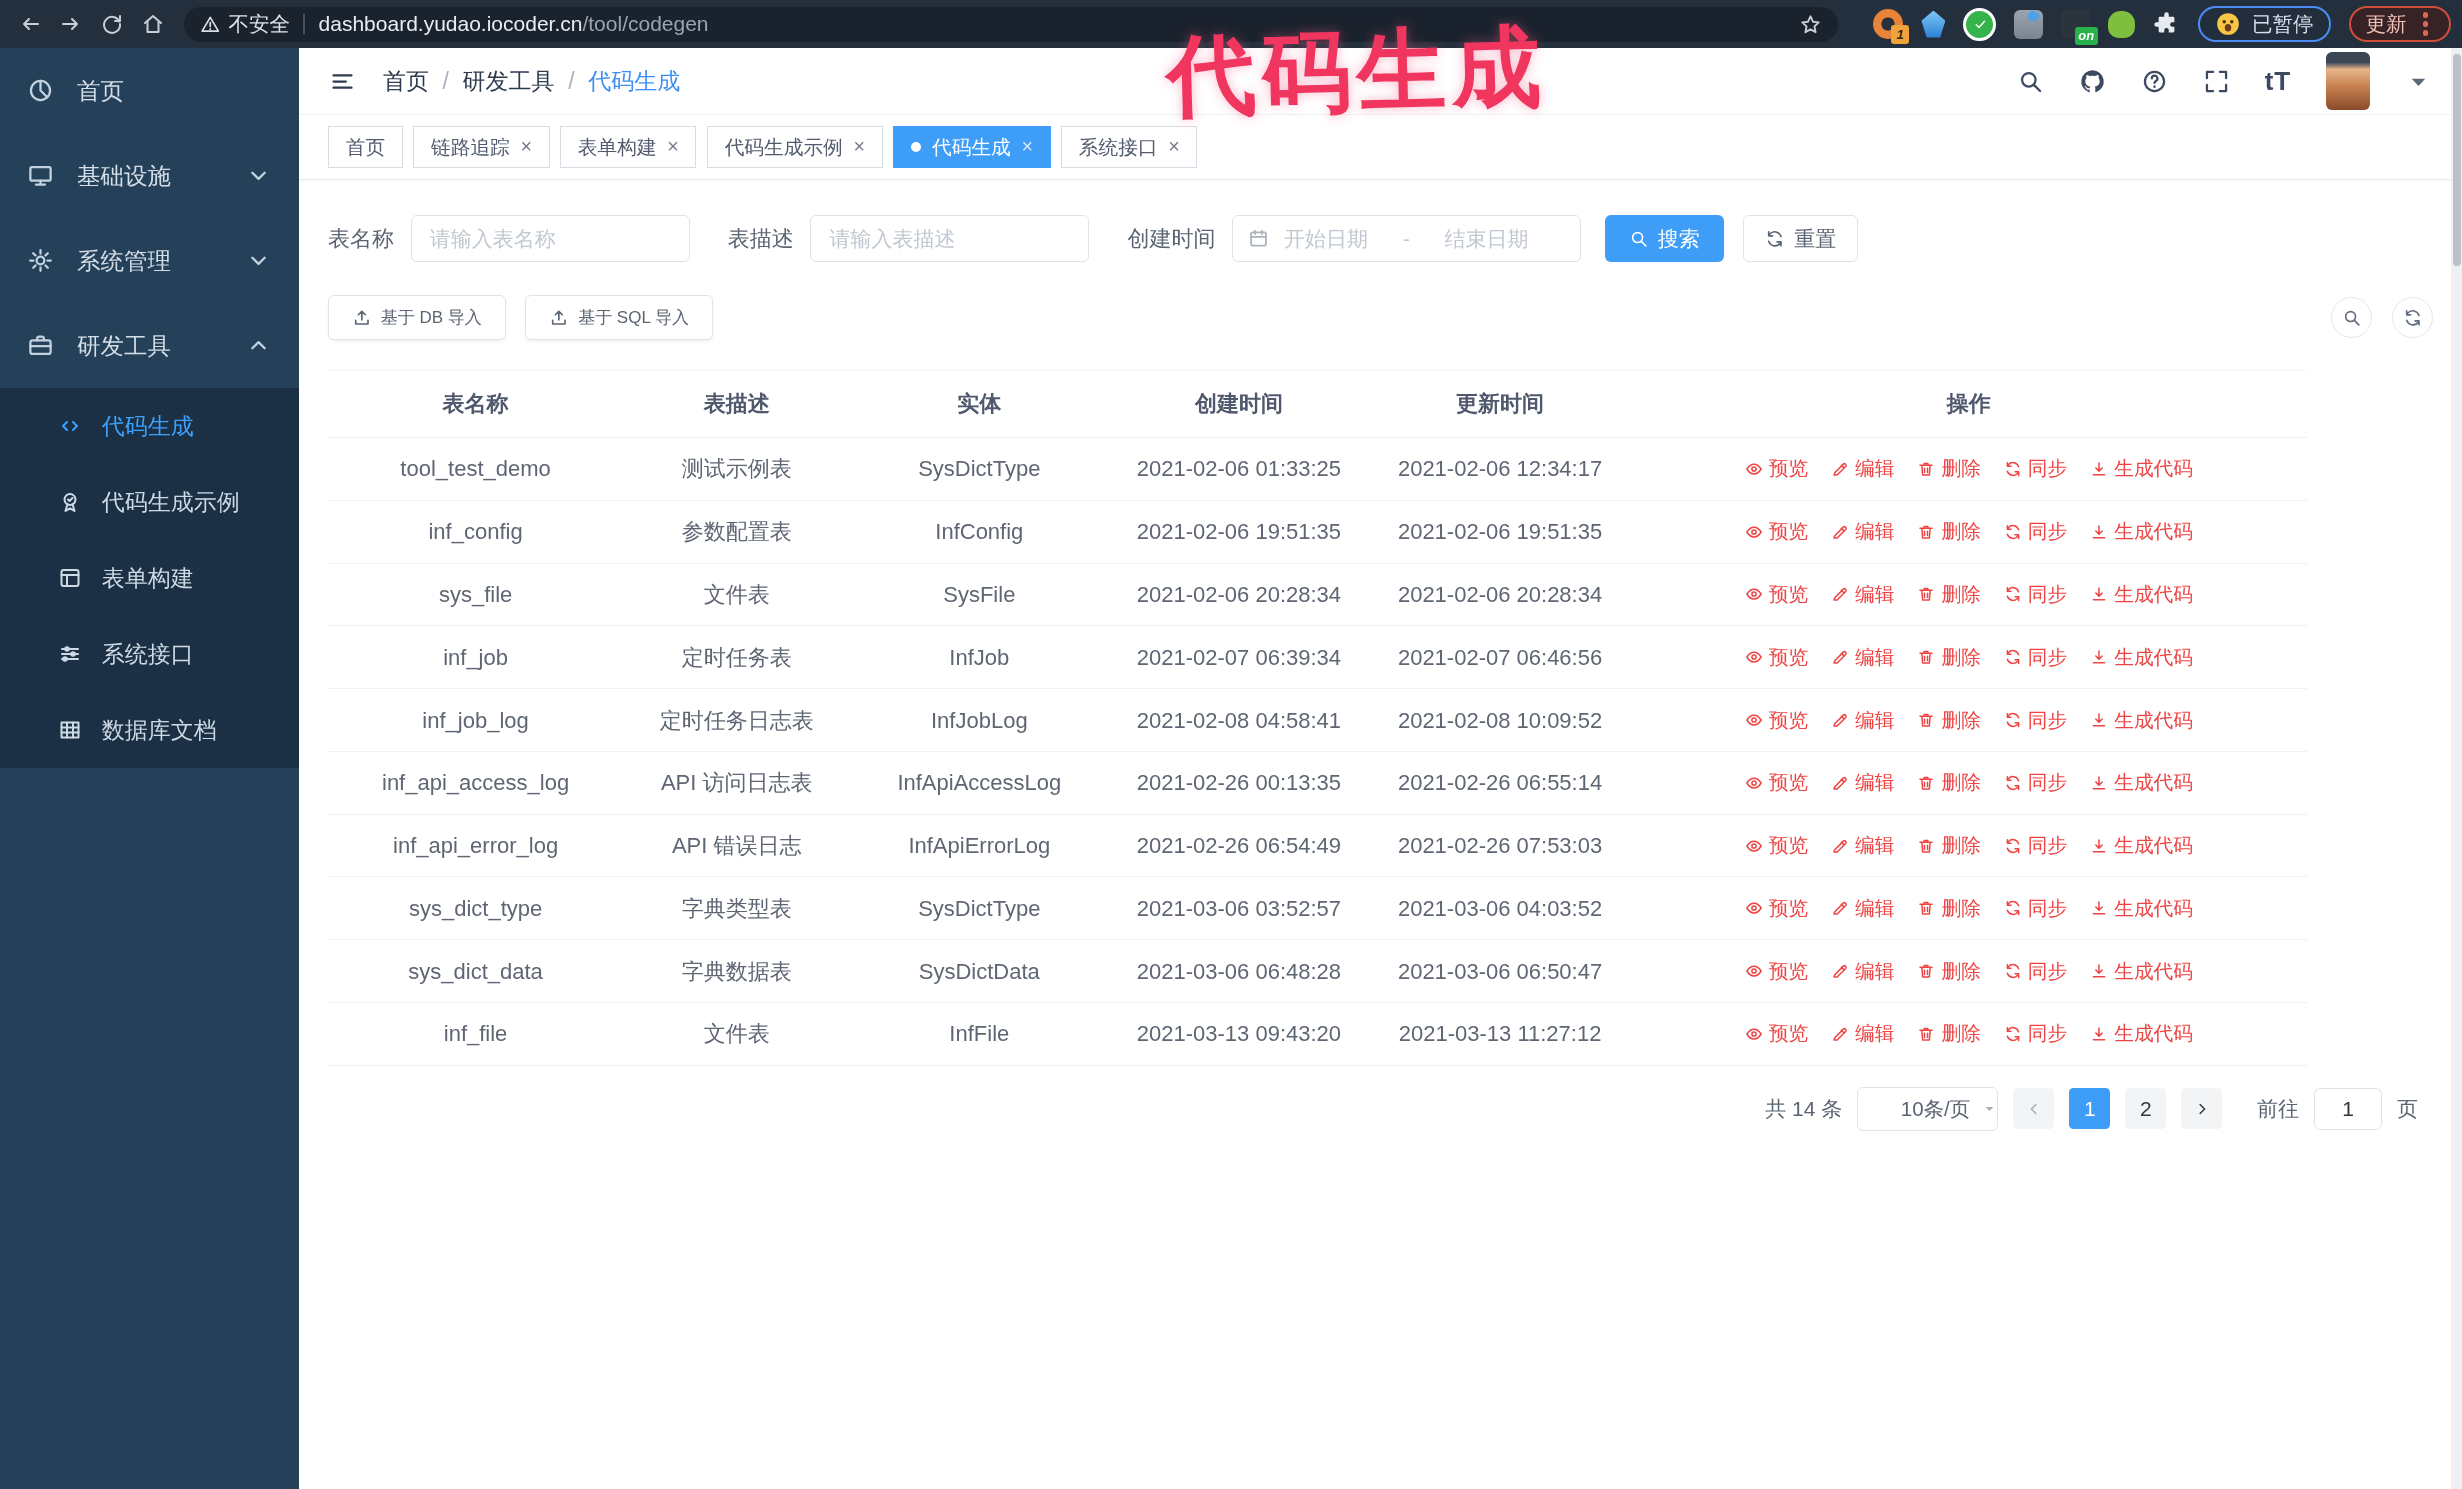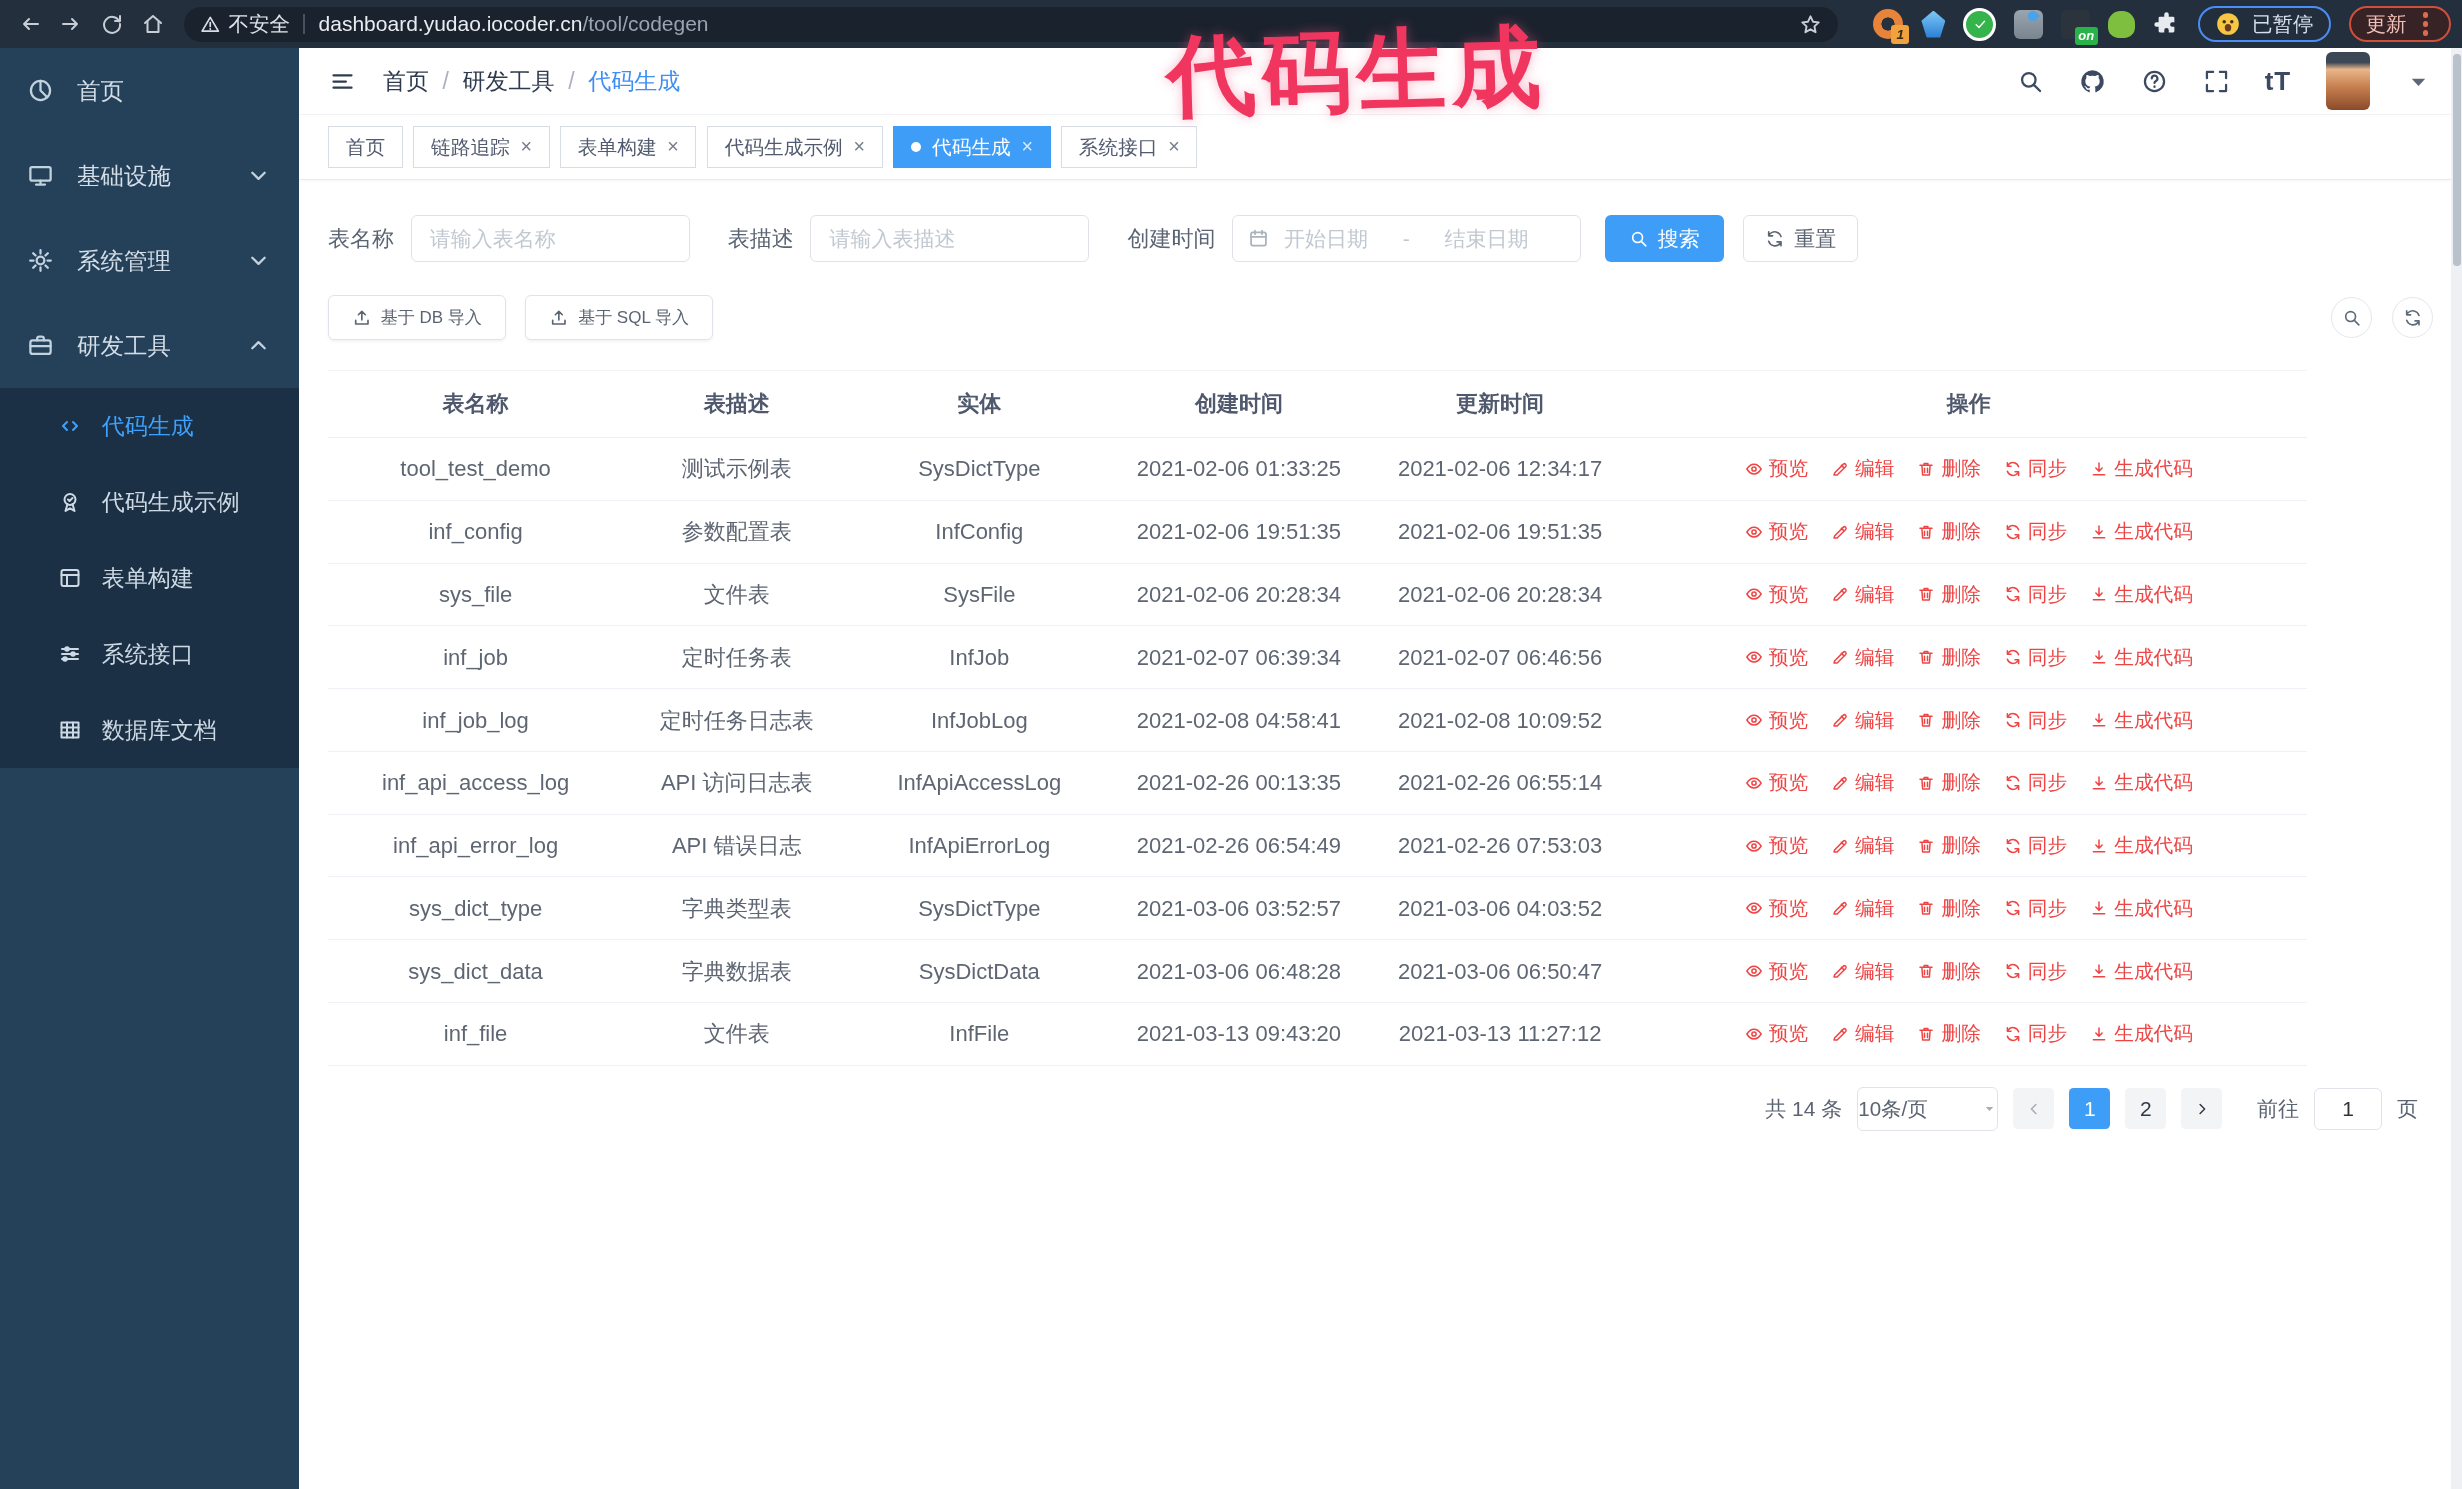--- a/index.html
+++ b/index.html
@@ -86,21 +86,21 @@
 
   table.grid{width:1979px;margin-top:30px;border-collapse:collapse;table-layout:fixed;}
   .grid th{font-size:22px;font-weight:bold;color:#4f586c;padding:18px 6px;border-top:1.5px solid #f2f4f7;border-bottom:1.5px solid #eceff4;text-align:center;}
   .grid td{font-size:22px;color:#5f6673;text-align:center;padding:14.4px 6px;border-bottom:1.5px solid #eef1f5;vertical-align:middle;line-height:33px;}
   .date-wrap{display:inline-block;max-width:236px;word-break:break-all;}
   .row-actions{display:flex;justify-content:center;gap:23px;white-space:nowrap;}
   .action-link{color:#ef4444;font-size:19.7px;display:inline-flex;align-items:center;gap:6px;text-decoration:none;cursor:pointer;}
   .action-link .ic{font-size:18px;}
 
   .pagination{display:flex;align-items:center;justify-content:flex-end;gap:15px;margin:21px 15px 0 0;font-size:21px;color:#5b6472;padding-bottom:15px;}
-  .psize{width:141px;height:44px;border:1.5px solid #e0e4ea;border-radius:6px;display:flex;align-items:center;justify-content:space-between;gap:12px;font-size:20.5px;cursor:pointer;}
+  .psize{width:141px;height:44px;border:1.5px solid #e0e4ea;border-radius:6px;display:flex;align-items:center;justify-content:flex-end;gap:12px;font-size:20.5px;cursor:pointer;}
   .psize .ic{font-size:15px;color:#a6adb8;}
   .pg-btn{min-width:41px;height:41px;background:#f3f4f6;border-radius:4.5px;display:flex;align-items:center;justify-content:center;font-size:21px;color:#303848;cursor:pointer;}
   .pg-btn .ic{font-size:18px;}
   .pg-btn.dim{color:#a6adb8;}
   .pg-btn.active{background:#3e9df6;color:#fff;}
   .goto-input{width:68px;height:42px;border:1.5px solid #e0e4ea;border-radius:6px;text-align:center;font-size:21px;color:#333;outline:none;}
 
   .annotation{position:absolute;left:1167px;top:12px;font-size:89px;font-weight:800;color:#f0365f;transform:rotate(-1.5deg);letter-spacing:6px;z-index:60;text-shadow:0 0 12px rgba(242,94,136,.45);white-space:nowrap;pointer-events:none;}
 
   .page-scrollbar{position:absolute;right:0;top:48px;bottom:0;width:10.6px;background:#eef0f3;z-index:40;}

